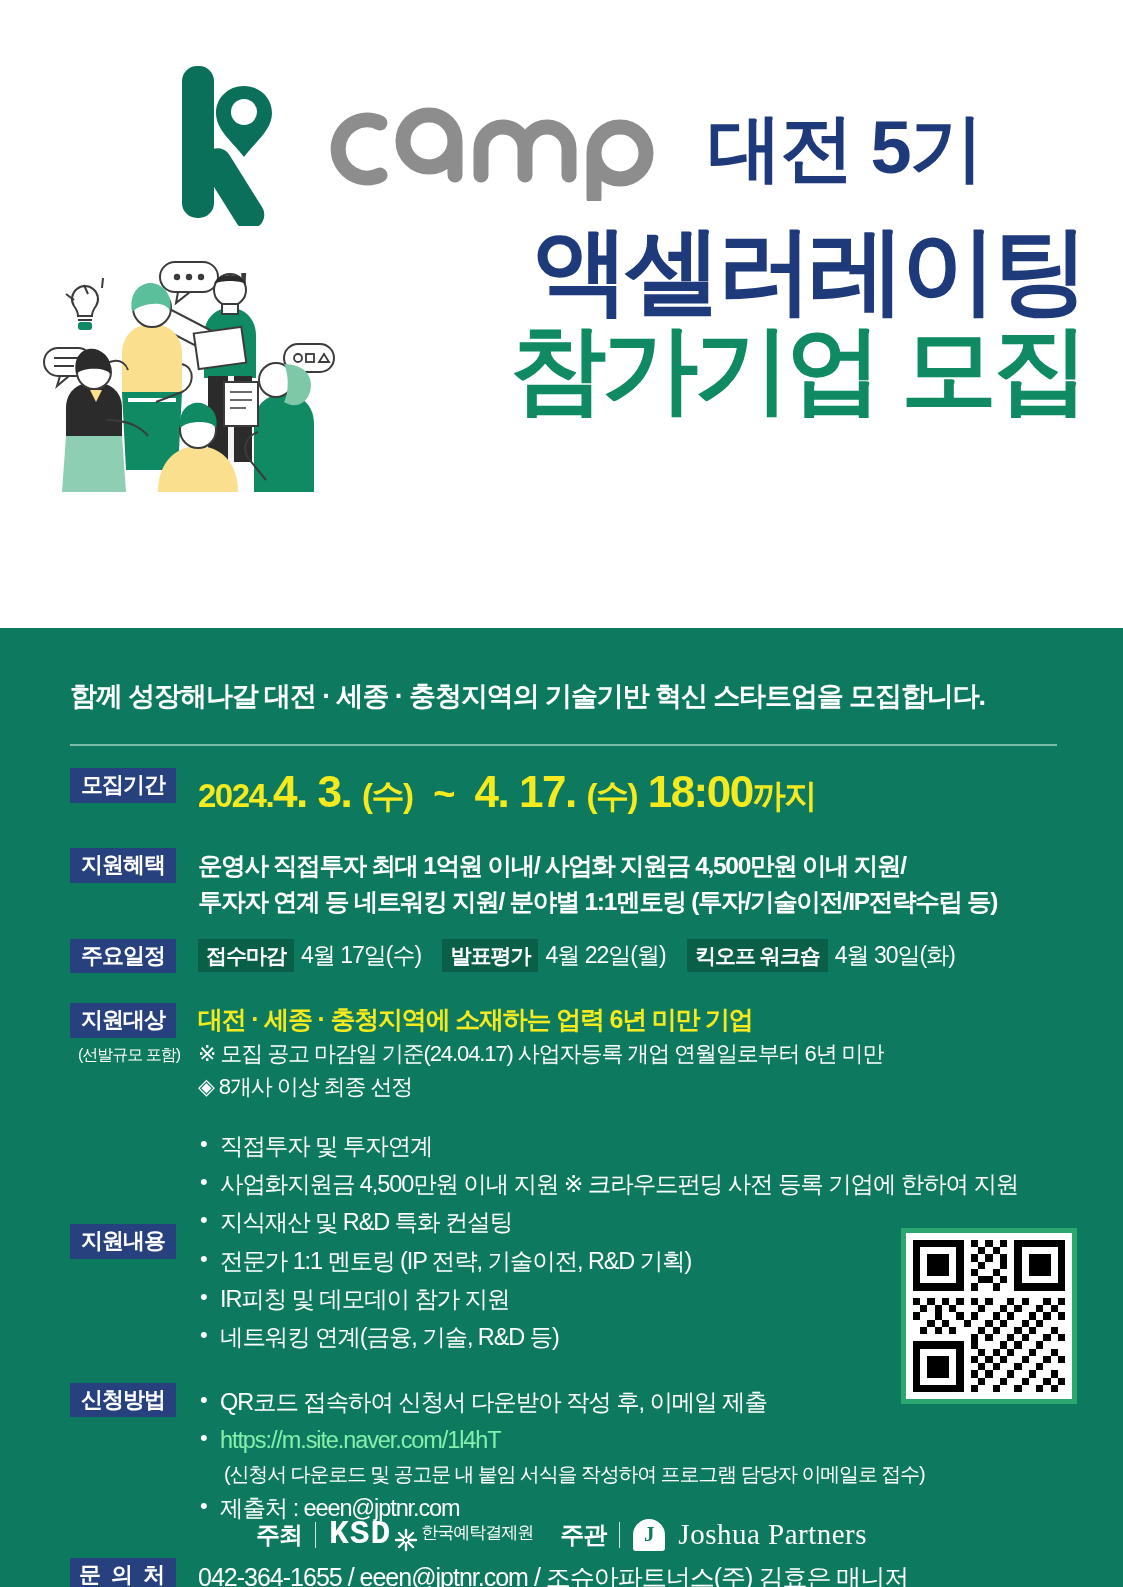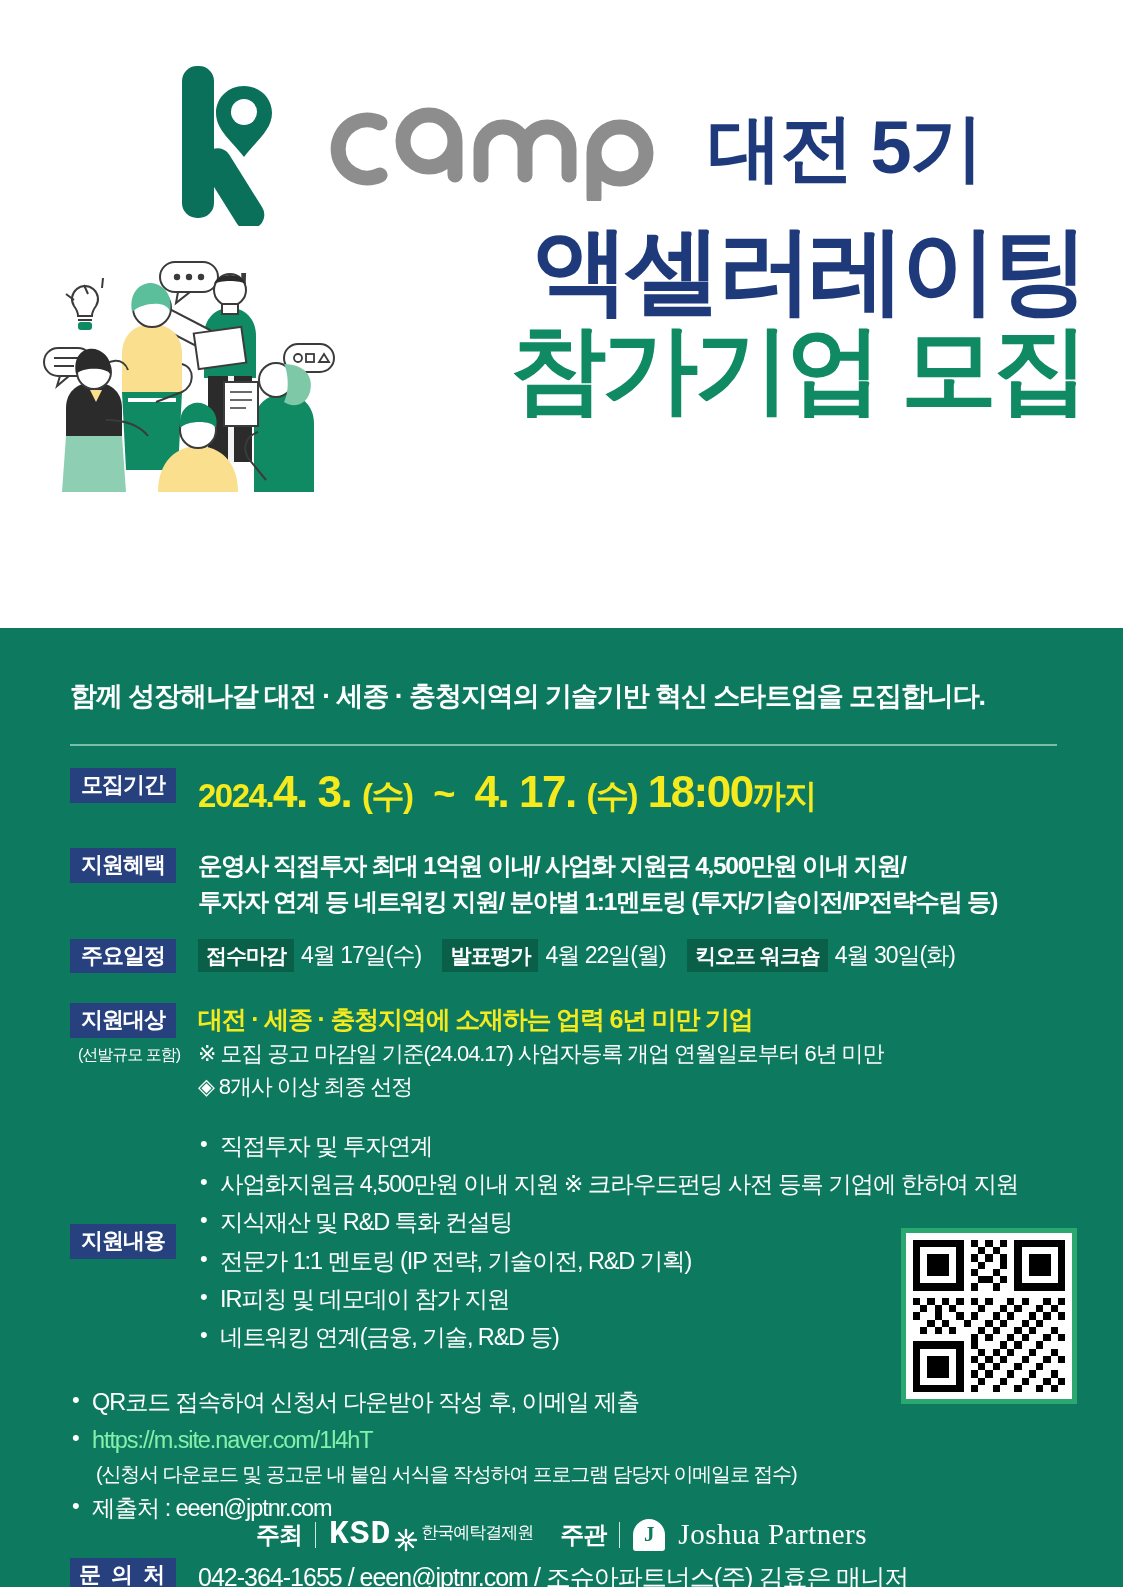--- a/index.html
+++ b/index.html
@@ -303,20 +303,23 @@
           <li>사업화지원금 4,500만원 이내 지원 ※ 크라우드펀딩 사전 등록 기업에 한하여 지원</li>
           <li>지식재산 및 R&amp;D 특화 컨설팅</li>
           <li>전문가 1:1 멘토링 (IP 전략, 기술이전, R&amp;D 기획)</li>
           <li>IR피칭 및 데모데이 참가 지원</li>
           <li>네트워킹 연계(금융, 기술, R&amp;D 등)</li>
         </ul>
       </div>
     </div>
 
     <div class="row" style="margin-top:26px;">
+      <div class="label-col">
+        <span class="badge">신청방법</span>
+      </div>
       <div class="content-col">
         <ul class="bullets">
           <li>QR코드 접속하여 신청서 다운받아 작성 후, 이메일 제출</li>
           <li class="link">https://m.site.naver.com/1l4hT</li>
           <li class="note">(신청서 다운로드 및 공고문 내 붙임 서식을 작성하여 프로그램 담당자 이메일로 접수)</li>
           <li>제출처 : eeen@jptnr.com</li>
         </ul>
       </div>
     </div>
 

